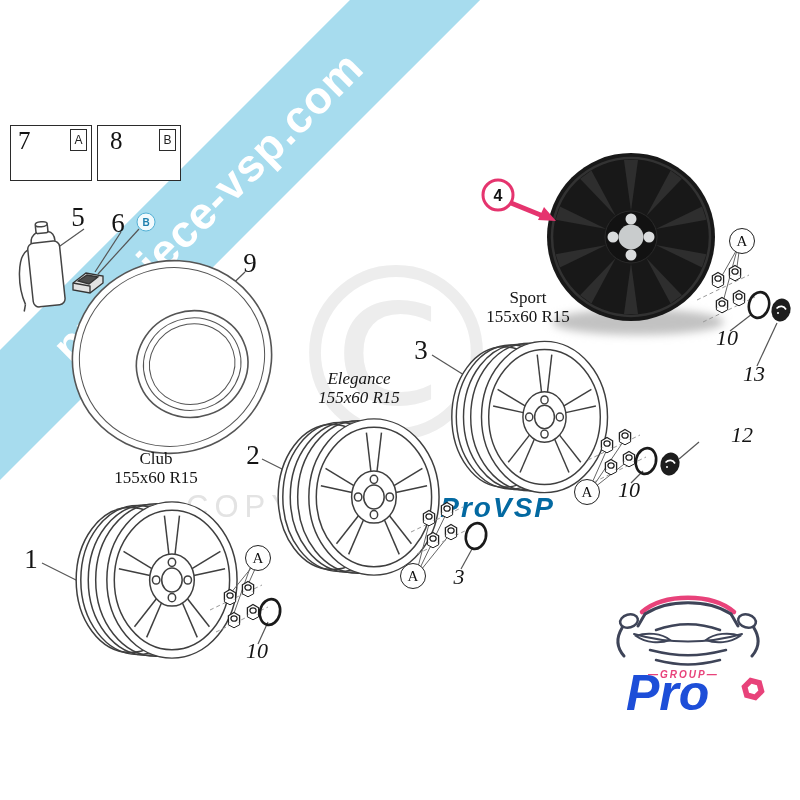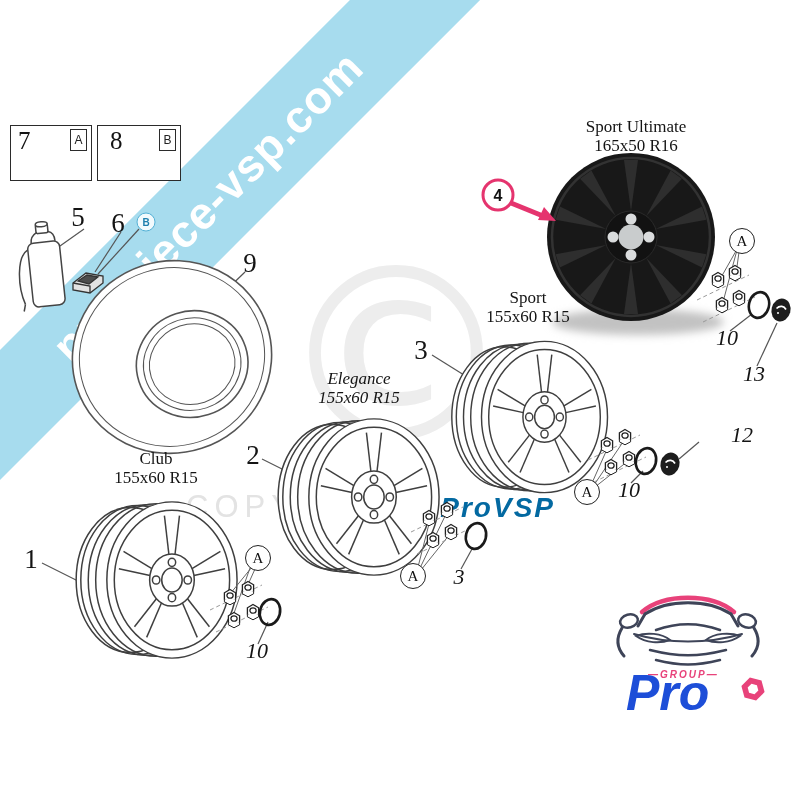--- a/index.html
+++ b/index.html
@@ -306,24 +306,20 @@
   <div class="lbl n27" style="left:31px;top:559px;">1</div>
   <div class="lbl n27" style="left:253px;top:455px;">2</div>
   <div class="lbl n27" style="left:421px;top:350px;">3</div>
   <div class="lbl n22" style="left:257px;top:651px;">10</div>
   <div class="lbl n22" style="left:629px;top:490px;">10</div>
   <div class="lbl n22" style="left:727px;top:338px;">10</div>
   <div class="lbl n22" style="left:459px;top:577px;">3</div>
   <div class="lbl n22" style="left:702px;top:435px;margin-left:40px;">12</div>
   <div class="lbl n22" style="left:754px;top:374px;">13</div>
 
-  <div class="lbl wheel-label" style="left:636px;top:136px;">
-    <div>Sport Ultimate</div>
-    <div>165x50 R16</div>
-  </div>
   <div class="lbl wheel-label" style="left:528px;top:307px;">
     <div>Sport</div>
     <div>155x60 R15</div>
   </div>
   <div class="lbl wheel-label" style="left:359px;top:388px;font-style:italic;">
     <div>Elegance</div>
     <div>155x60 R15</div>
   </div>
   <div class="lbl wheel-label" style="left:156px;top:468px;">
     <div>Club</div>

